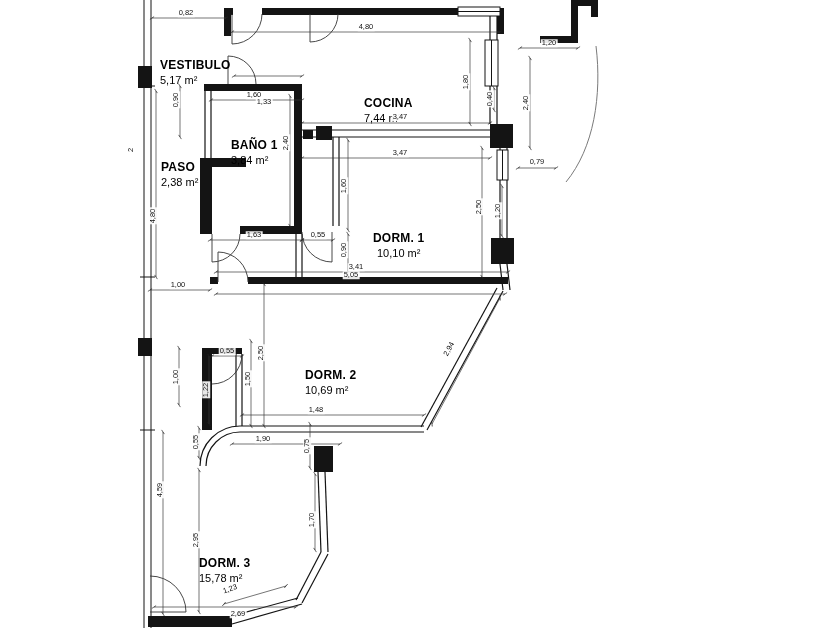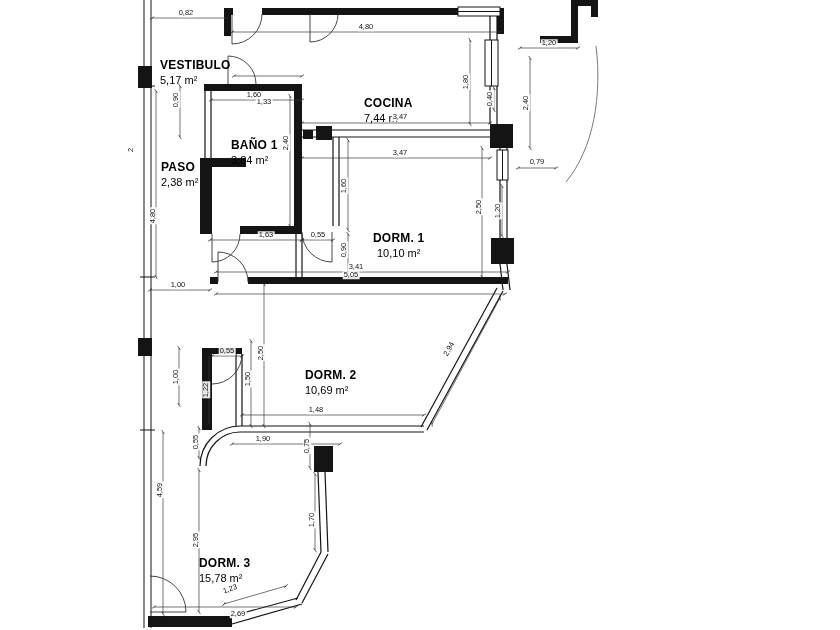--- a/index.html
+++ b/index.html
@@ -223,21 +223,21 @@
       <span class="dim" style="left: 526px; top: 103px; transform: translate(-50%, -50%) rotate(-90deg);">2,40</span>
       <span class="dim" style="left: 400px; top: 117px; transform: translate(-50%, -50%) rotate(0deg);">3,47</span>
       <span class="dim" style="left: 286px; top: 143px; transform: translate(-50%, -50%) rotate(-90deg);">2,40</span>
       <span class="dim" style="left: 400px; top: 153px; transform: translate(-50%, -50%) rotate(0deg);">3,47</span>
       <span class="dim" style="left: 537px; top: 162px; transform: translate(-50%, -50%) rotate(0deg);">0,79</span>
       <span class="dim" style="left: 344px; top: 186px; transform: translate(-50%, -50%) rotate(-90deg);">1,60</span>
       <span class="dim" style="left: 479px; top: 207px; transform: translate(-50%, -50%) rotate(-90deg);">2,50</span>
       <span class="dim" style="left: 498px; top: 211px; transform: translate(-50%, -50%) rotate(-90deg);">1,20</span>
       <span class="dim" style="left: 153px; top: 216px; transform: translate(-50%, -50%) rotate(-90deg);">4,80</span>
       <span class="dim" style="left: 344px; top: 250px; transform: translate(-50%, -50%) rotate(-90deg);">0,90</span>
-      <span class="dim" style="left: 266px; top: 235px; transform: translate(-50%, -50%) rotate(0deg);">1,63</span>
+      <span class="dim" style="left: 254px; top: 235px; transform: translate(-50%, -50%) rotate(0deg);">1,63</span>
       <span class="dim" style="left: 318px; top: 235px; transform: translate(-50%, -50%) rotate(0deg);">0,55</span>
       <span class="dim" style="left: 356px; top: 267px; transform: translate(-50%, -50%) rotate(0deg);">3,41</span>
       <span class="dim" style="left: 178px; top: 285px; transform: translate(-50%, -50%) rotate(0deg);">1,00</span>
       <span class="dim" style="left: 351px; top: 275px; transform: translate(-50%, -50%) rotate(0deg);">5,05</span>
       <span class="dim" style="left: 131px; top: 150px; transform: translate(-50%, -50%) rotate(-90deg);">2</span>
       <span class="dim" style="left: 227px; top: 351px; transform: translate(-50%, -50%) rotate(0deg);">0,55</span>
       <span class="dim" style="left: 261px; top: 353px; transform: translate(-50%, -50%) rotate(-90deg);">2,50</span>
       <span class="dim" style="left: 449px; top: 349px; transform: translate(-50%, -50%) rotate(-62deg);">2,94</span>
       <span class="dim" style="left: 248px; top: 379px; transform: translate(-50%, -50%) rotate(-90deg);">1,50</span>
       <span class="dim" style="left: 176px; top: 377px; transform: translate(-50%, -50%) rotate(-90deg);">1,00</span>

